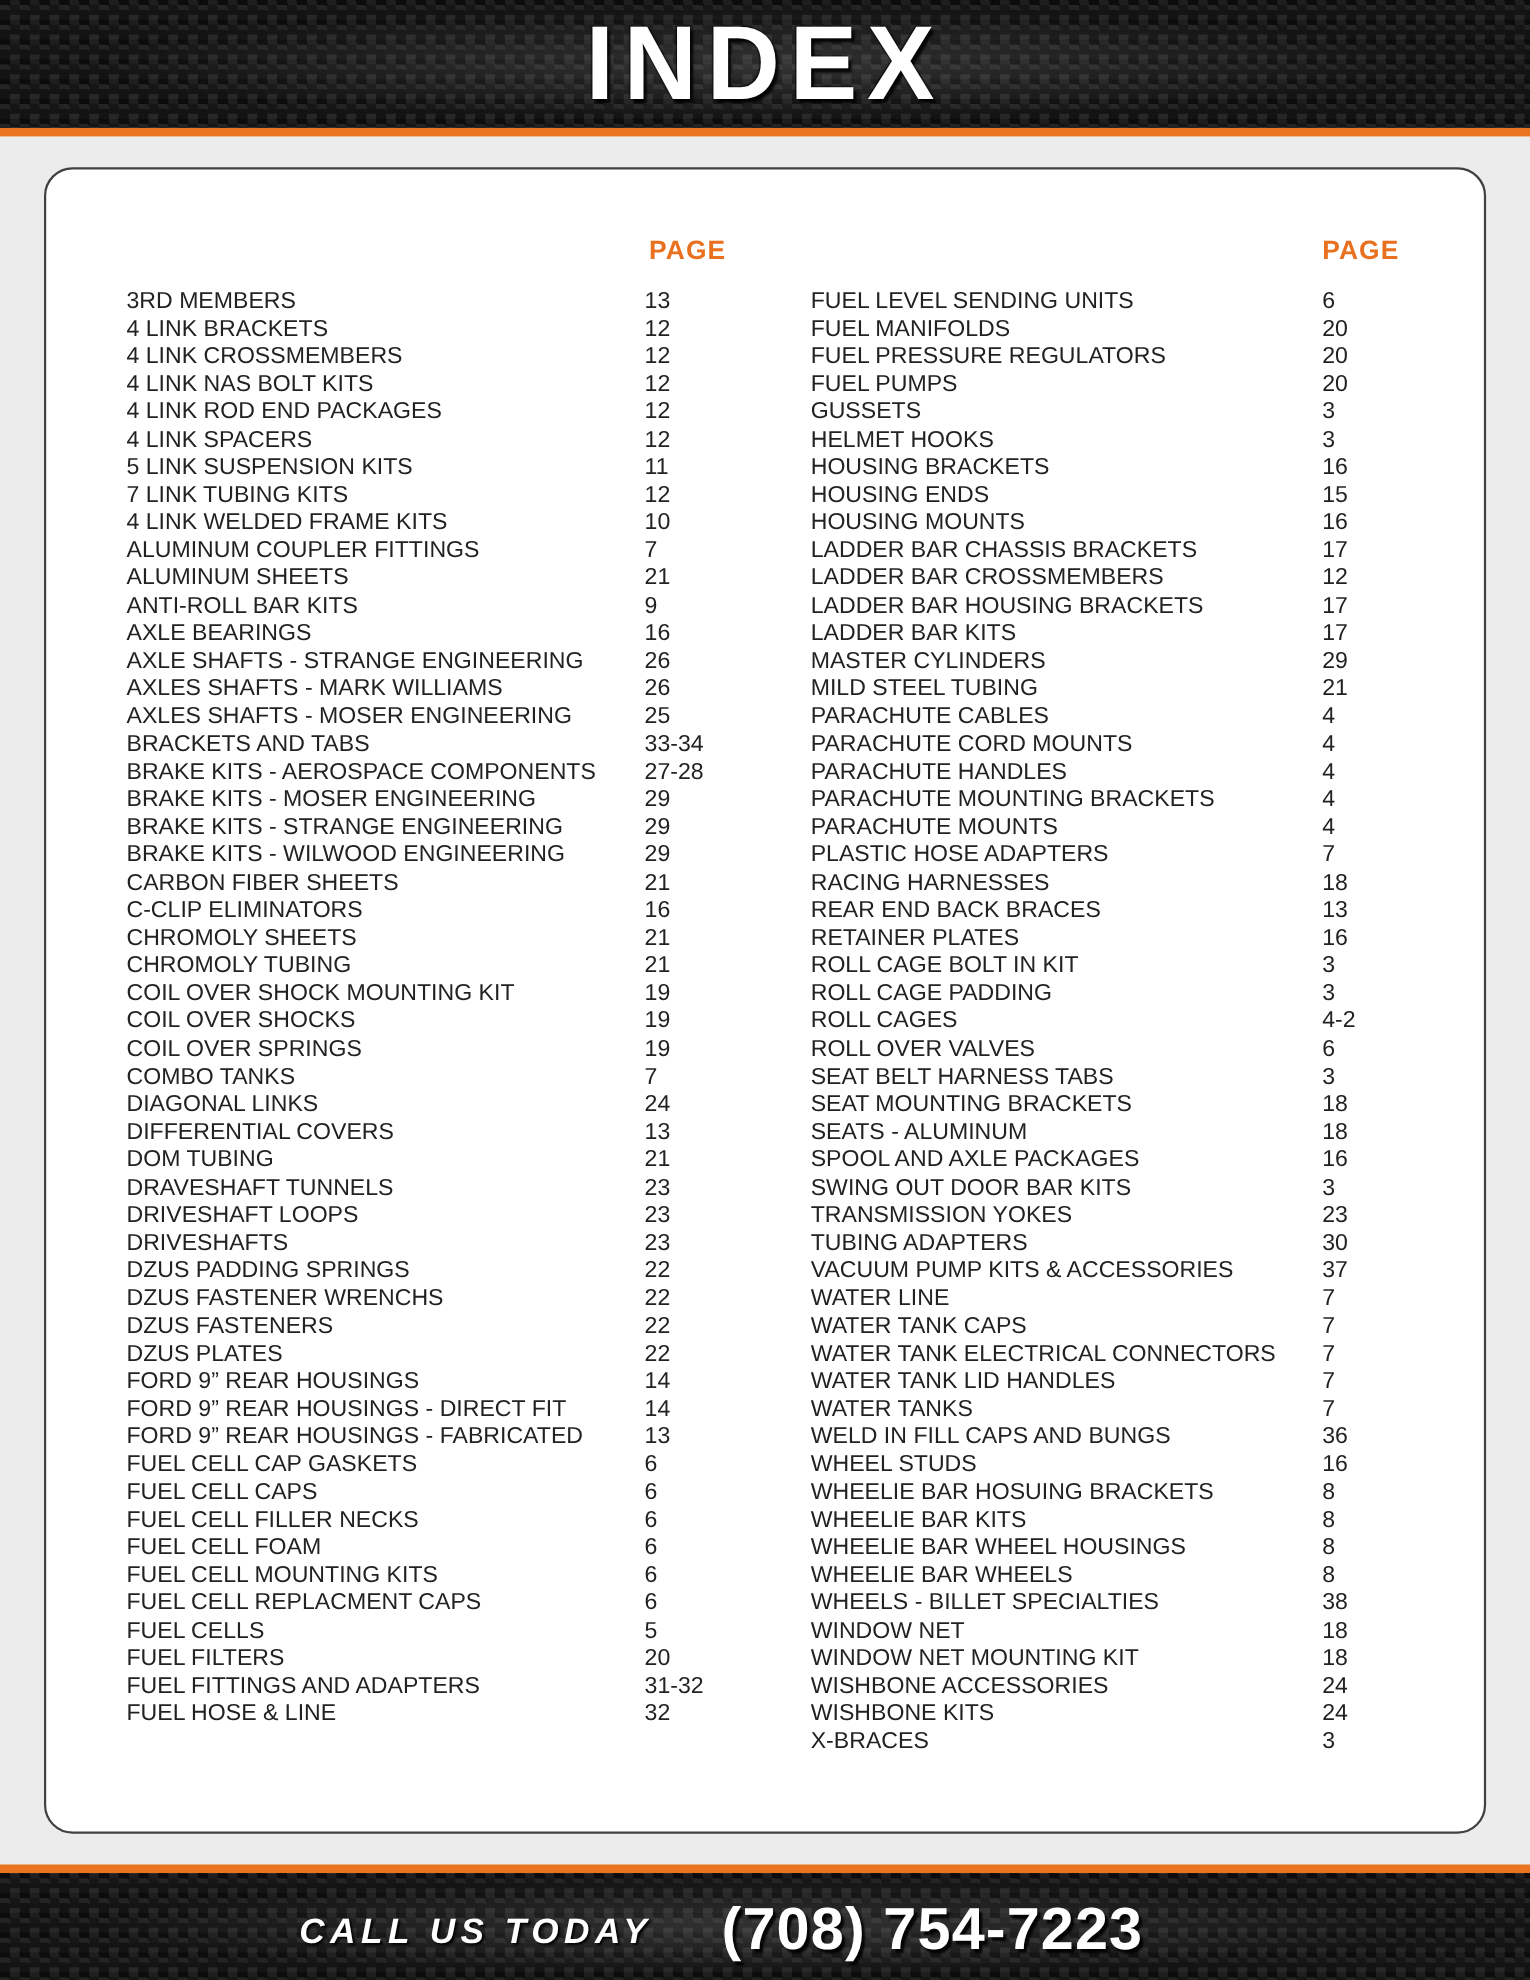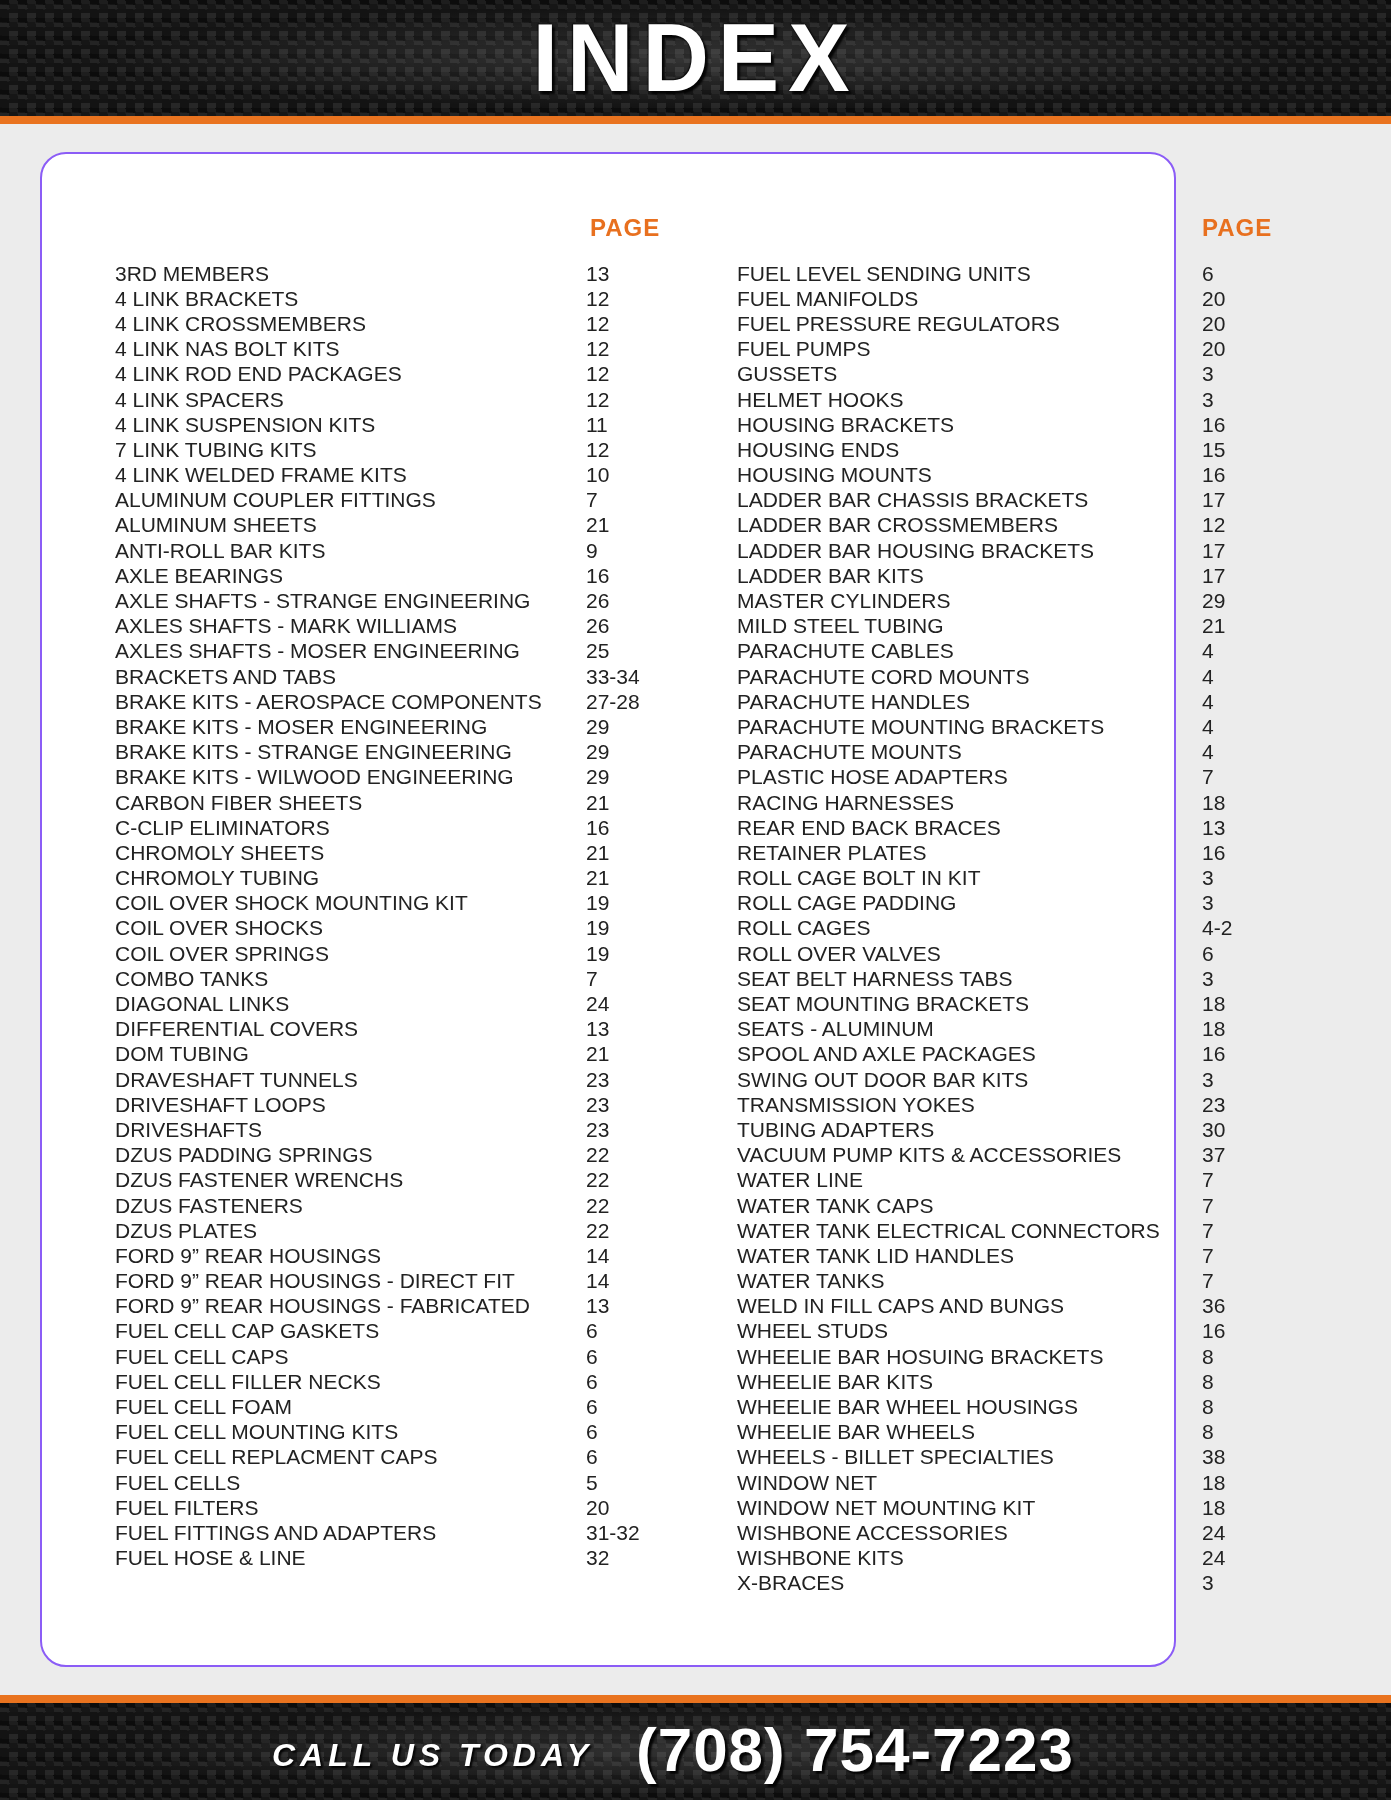--- a/index.html
+++ b/index.html
@@ -27,23 +27,23 @@
     position:absolute; inset:0; margin:0;
     display:flex; align-items:center; justify-content:center;
     color:#ffffff; font-size:92px; font-weight:bold; letter-spacing:9px;
     transform:scaleY(1.04);
     text-shadow:3px 3px 2px rgba(0,0,0,0.85), -1px -1px 1px rgba(0,0,0,0.6), 0 0 2px #000;
   }
   .stripe { height:8px; background:#e9731f; }
   main { height:1571px; position:relative; }
   .card {
     position:absolute; left:40px; top:28px;
-    width:1136px; height:1515px; box-sizing:border-box;
+    width:1311px; height:1515px; box-sizing:border-box;
     background:#ffffff;
-    border:2px solid #8b5cf6;
+    border:2px solid #404040;
     border-radius:26px;
   }
   .colhead {
     position:absolute; top:60px;
     color:#e8701f; font-weight:bold; font-size:24px; letter-spacing:1px;
   }
   .colhead.left  { left:548px; }
   .colhead.right { left:1160px; }
   .col { position:absolute; top:107px; }
   .col-left  { left:73px; }
@@ -55,22 +55,22 @@
   .col-left  .row .label { width:471px; }
   .col-right .row .label { width:465px; }
   .footer { height:97px; position:relative; }
   .call-label {
     position:absolute; left:272px; bottom:26px;
     color:#fff; font-size:32px; font-weight:bold; font-style:italic;
     letter-spacing:5px;
     text-shadow:2px 2px 2px rgba(0,0,0,0.9);
   }
   .phone-number {
-    position:absolute; left:636px; bottom:15px;
-    color:#fff; font-size:62px; font-weight:bold; letter-spacing:1px;
+    position:absolute; left:656px; bottom:15px;
+    color:#fff; font-size:54px; font-weight:bold; letter-spacing:1px;
     text-shadow:3px 3px 2px rgba(0,0,0,0.9);
     margin-top:40px;
   }
 </style>
 </head>
 <body>
 
 <div>
 
   <header class="header carbon">
@@ -110,21 +110,21 @@
             <span class="label">4 LINK ROD END PACKAGES</span>
             <span class="page">12</span>
           </div>
 
           <div class="row">
             <span class="label">4 LINK SPACERS</span>
             <span class="page">12</span>
           </div>
 
           <div class="row">
-            <span class="label">4 LINK SUSPENSION KITS</span>
+            <span class="label">5 LINK SUSPENSION KITS</span>
             <span class="page">11</span>
           </div>
 
           <div class="row">
             <span class="label">7 LINK TUBING KITS</span>
             <span class="page">12</span>
           </div>
 
           <div class="row">
             <span class="label">4 LINK WELDED FRAME KITS</span>

